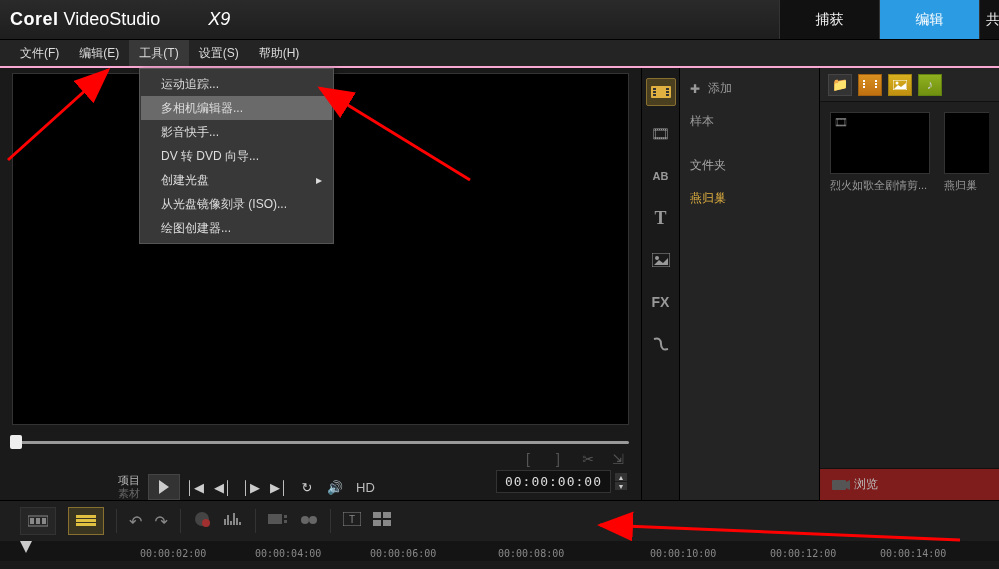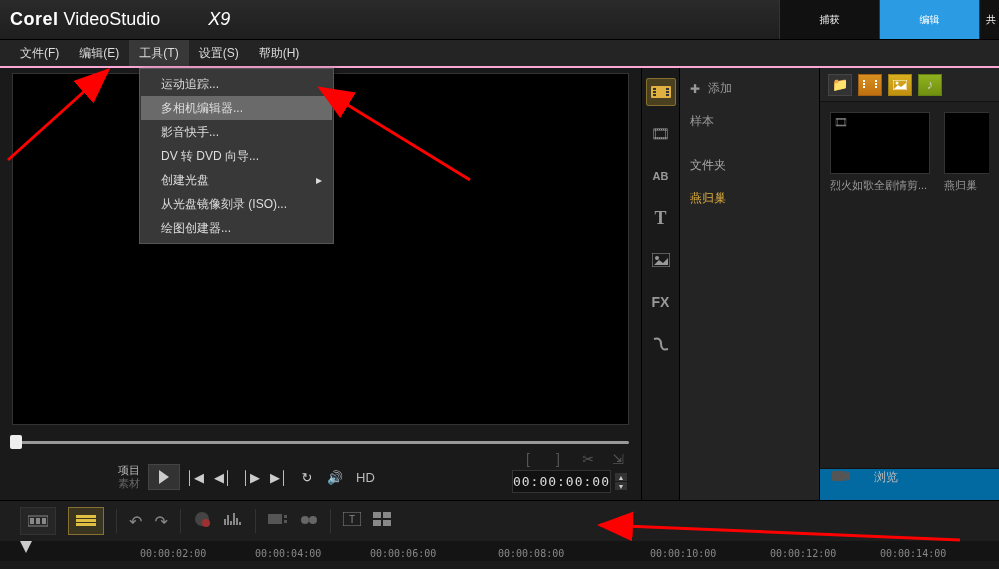--- a/index.html
+++ b/index.html
@@ -32,21 +32,21 @@
       display: flex;
       height: 100%;
     }
     .top-tab {
       width: 100px;
       display: flex;
       align-items: center;
       justify-content: center;
       background: #111;
       color: #eee;
-      font-size: 10px;
+      font-size: 14px;
       border-left: 1px solid #333;
       cursor: pointer;
     }
     .top-tab.active {
       background: #2b9be3;
       color: #fff;
     }
     .top-tab.partial { width: 20px; justify-content: flex-start; padding-left: 6px; }
 
     
@@ -154,21 +154,21 @@
       right: 14px;
       display: flex;
       gap: 12px;
       align-items: center;
       color: #555;
     }
     .tool-icon { width: 18px; height: 18px; display:flex; align-items:center; justify-content:center; font-size:14px; }
     
     .playback {
       position: absolute;
-      top: 396px;
+      top: 406px;
       left: 118px;
       display: flex;
       align-items: center;
       gap: 2px;
     }
     .pb-labels {
       text-align: right;
       margin-right: 6px;
       font-size: 11px;
       color: #bbb;
@@ -207,21 +207,21 @@
       position: absolute;
       bottom: 7px;
       right: 14px;
       display: flex;
       align-items: center;
       gap: 4px;
     }
     .timecode {
       background: #111;
       border: 1px solid #333;
-      padding: 3px 0;
+      padding: 3px 8px;
       font-family: monospace;
       font-size: 13px;
       letter-spacing: 1px;
       color: #ddd;
     }
     .tc-updown { display:flex; flex-direction:column; gap:1px;}
     .tc-updown span { width:12px; height:8px; background:#333; display:flex; align-items:center; justify-content:center; font-size:7px; cursor:pointer;}
     
     
     .library-panel {
@@ -323,24 +323,25 @@
       overflow: hidden;
       text-overflow: ellipsis;
     }
     .film-icon {
       position:absolute; top:3px; left:3px; font-size:11px; color:#888;
     }
     
     .browse-bar {
       margin-top: auto;
       height: 32px;
-      background: #0369a1;
-      display: flex;
+      background: #7f1d1d;
+      display: flex;
+      align-items: center;
       padding-left: 12px;
-      gap: 24px;
+      gap: 4px;
       color: #bbb;
       border-top: 1px solid #111;
     }
     
     
     .timeline-bar {
       height: 69px;
       background: #1a1a1a;
       border-top: 1px solid #000;
     }

